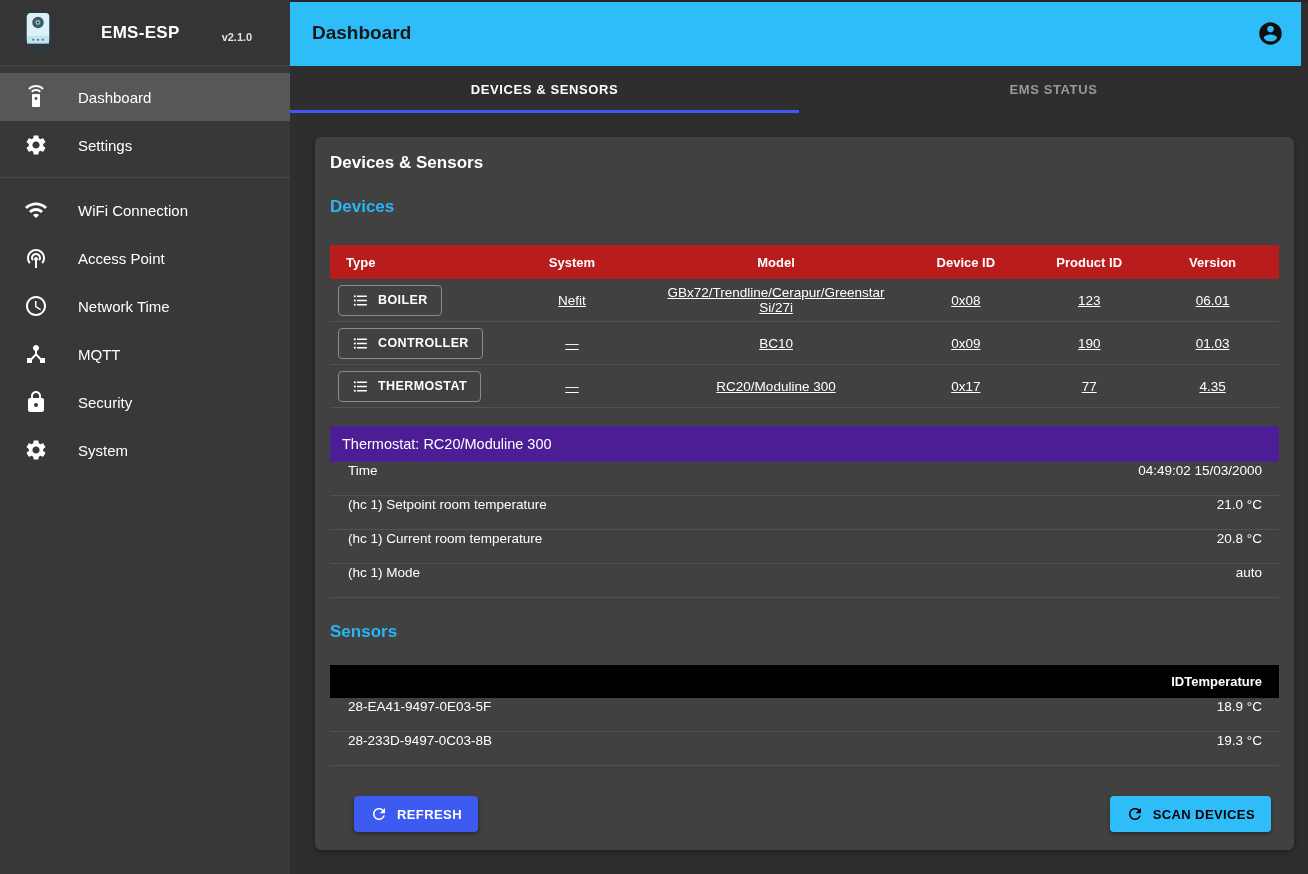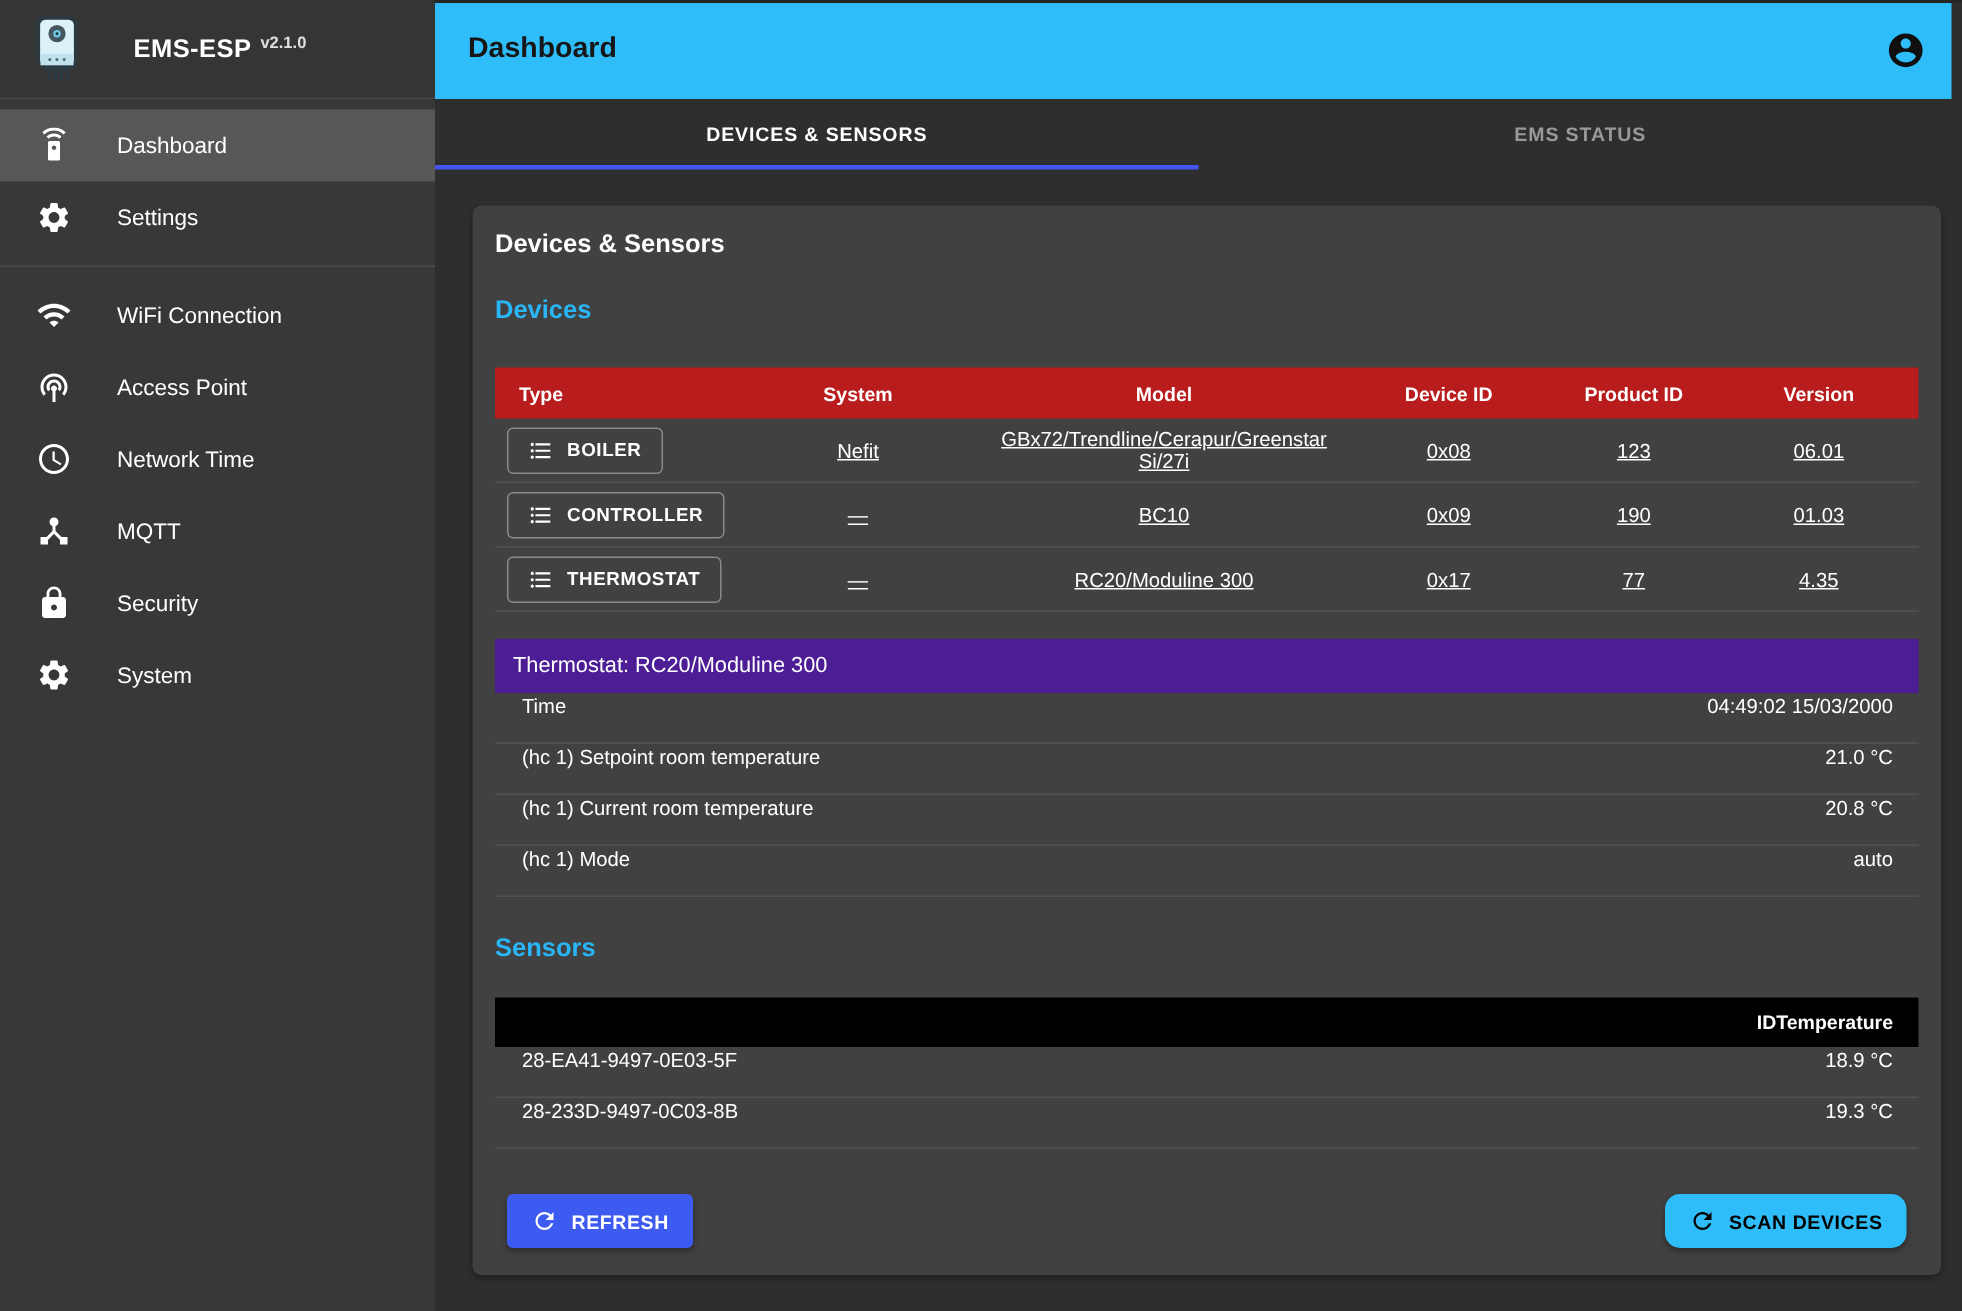--- a/index.html
+++ b/index.html
@@ -6,21 +6,21 @@
   body {
     width:1308px; height:874px; overflow:hidden;
     background:#2e2e2e; color:#fff;
     font-family:"Liberation Sans", sans-serif;
     display:flex;
   }
   
   .sidebar { width:290px; flex-shrink:0; background:#383838; display:flex; flex-direction:column; }
   .logo-bar { height:66px; display:flex; align-items:center; padding-left:15px; border-bottom:1px solid #4a4a4a; background:#353535; }
   .logo-bar .logo { width:46px; height:50px; }
-  .brand { margin-left:28px; display:flex; align-items:flex-start; }
+  .brand { margin-left:40px; display:flex; align-items:flex-end;gap:36px; }
   .brand-name { font-size:17px; font-weight:700; letter-spacing:0.3px; }
   .brand-version { font-size:11px; font-weight:700; color:#e0e0e0; margin-left:6px; }
   .nav { padding-top:7px; }
   .nav-item { height:48px; display:flex; align-items:center; padding-left:24px; cursor:pointer; }
   .nav-item.selected { background:#575757; }
   .nav-icon { width:24px; height:24px; margin-right:30px; flex-shrink:0; }
   .nav-icon svg { width:24px; height:24px; fill:#fff; }
   .nav-label { font-size:15px; color:#fff; }
   .nav-divider { height:1px; background:#4a4a4a; margin:8px 0; }
   
@@ -61,24 +61,24 @@
   .kv-row { display:flex; justify-content:space-between; align-items:center; height:34px;
             padding:0 17px 16px 18px; font-size:13.5px; border-bottom:1px solid #525252; }
   
   .sensors-table { margin-top:23px; }
   .thead2 { display:flex; justify-content:flex-end; align-items:center; background:#000; height:33px;
             padding:0 17px 0 18px; font-weight:700; font-size:13px; }
   
   .actions { display:flex; justify-content:space-between; align-items:center; margin-top:30px; padding:0 8px; }
   .btn { display:inline-flex; align-items:center; gap:9px; border:none; border-radius:4px; height:36px;
          padding:0 16px; font-weight:700; font-size:13px; letter-spacing:0.4px; cursor:pointer;
-         font-family:"Liberation Sans",sans-serif; box-shadow:0 2px 4px rgba(0,0,0,0.35); }
+         font-family:"Liberation Sans",sans-serif; box-shadow:0 2px 4px rgba(0,0,0,0.35);margin-left:16px; }
   .btn svg { width:18px; height:18px; fill:currentColor; }
   .btn-refresh { background:#3d5af1; color:#fff; }
-  .btn-scan { background:#2fbdf9; color:#000;border-radius:10px; }
+  .btn-scan { background:#2fbdf9; color:#000; }
 </style>
 </head>
 <body>
 
 <aside class="sidebar">
   <div class="logo-bar">
     <svg class="logo" viewBox="0 0 48 52">
       <rect x="11" y="4" width="26" height="34" rx="5" fill="#ddf1f8" stroke="#2b3a42" stroke-width="2.5"></rect>
       <rect x="12.5" y="29" width="23" height="8" fill="#bfe2ee"></rect>
       <circle cx="24" cy="15" r="6" fill="#45565f"></circle>

